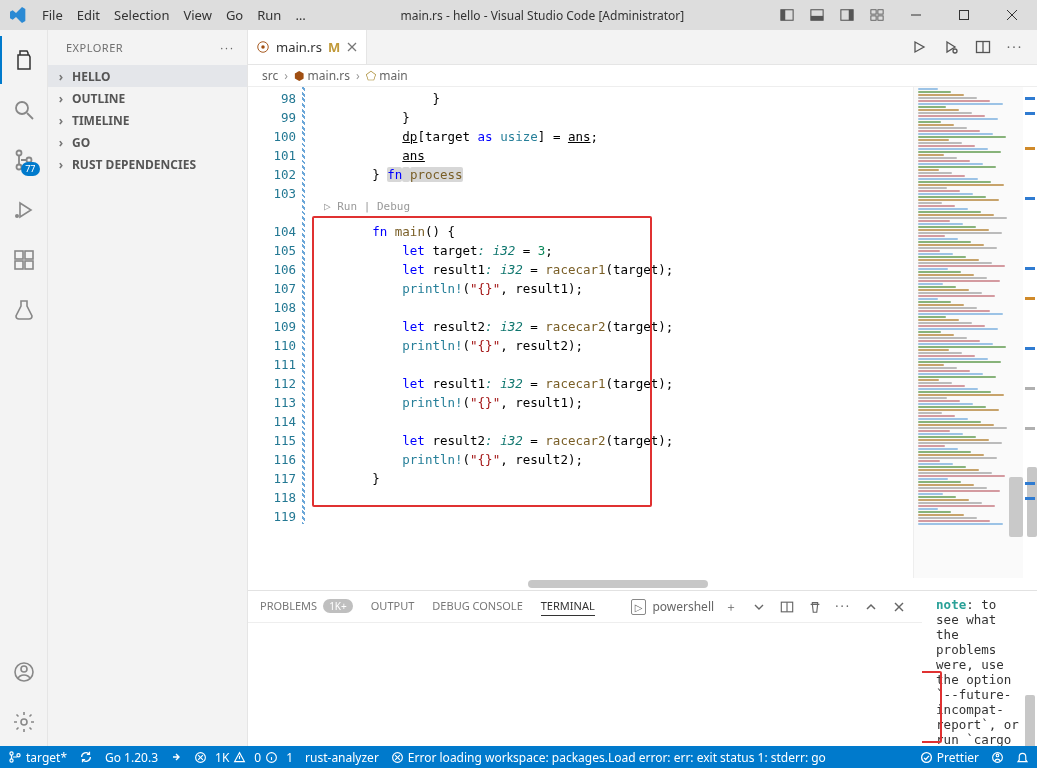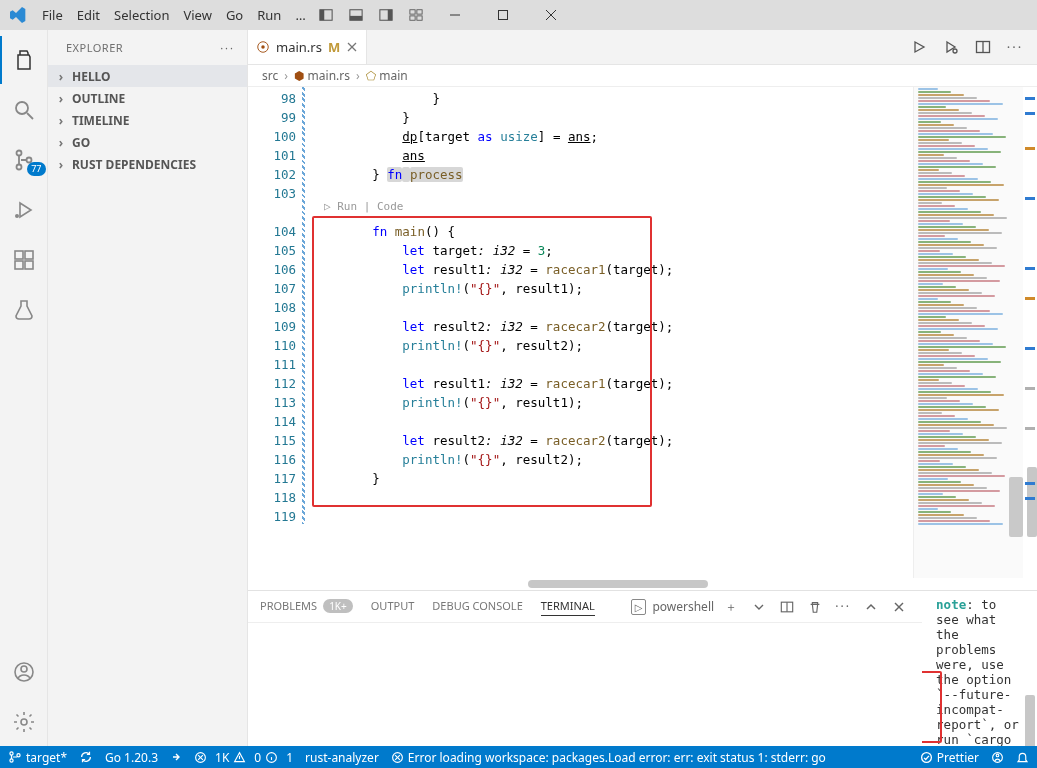--- a/index.html
+++ b/index.html
@@ -11,21 +11,21 @@
   .titlebar-center { flex: 1; text-align: center; color:#333; font-size: 12px; }
   .titlebar-right { display:flex; align-items:center; gap: 2px; margin-right: 2px; }
   .tb-icon { width: 28px; height: 28px; display:flex; align-items:center; justify-content:center; color:#555; }
   .win-btn { width: 46px; height:30px; display:flex; align-items:center; justify-content:center; color:#333; }
 
   .body-row { display:flex; height: 716px; }
   .activitybar { width: 48px; background: #f3f3f3; display:flex; flex-direction:column; align-items:center; padding-top:6px; justify-content:space-between; border-right:1px solid #e5e5e5;}
   .act-top, .act-bot { display:flex; flex-direction:column; align-items:center; gap:2px; }
   .act-item { width:48px; height:48px; display:flex; align-items:center; justify-content:center; color:#888; position:relative; }
   .act-item.active { color:#333; border-left: 2px solid #007acc; }
-  .badge { position:absolute; bottom:8px; right:2px; background:#007acc; color:#fff; border-radius:8px; font-size:9px; padding:0 4px; height:14px; line-height:14px; }
+  .badge { position:absolute; bottom:8px; right:8px; background:#007acc; color:#fff; border-radius:8px; font-size:9px; padding:0 4px; height:14px; line-height:14px; }
 
   .sidebar { width: 200px; background:#f3f3f3; border-right:1px solid #e5e5e5; display:flex; flex-direction:column; }
   .side-head { height:35px; display:flex; align-items:center; justify-content:space-between; padding:0 12px 0 18px; color:#6f6f6f; font-size:11px; letter-spacing: .5px; }
   .side-sec { height:22px; display:flex; align-items:center; padding-left: 6px; gap:4px; color:#555; font-size:12px; font-weight:700; }
   .side-sec .chev { width:14px; display:inline-flex; justify-content:center; color:#777; }
   .side-sec.active { background: #e4e6ea; }
 
   .editor-col { flex:1; display:flex; flex-direction:column; min-width:0; }
   .tabbar { height:35px; background:#f3f3f3; display:flex; align-items:stretch; border-bottom:1px solid #e5e5e5; }
   .tab { background:#fff; border-right:1px solid #e5e5e5; display:flex; align-items:center; gap:6px; padding:0 8px; color:#333; font-size:13px; }
@@ -41,21 +41,21 @@
   .crumb .rs{color:#a04f12;}
   .crumb .sym{color:#a8892f;}
 
   .editor-area{ flex:1; display:flex; min-height:0; position:relative; }
   .gutter { width:50px; text-align:right; color:#237893; font-family: Consolas, monospace; font-size:12.5px; padding-top:2px; }
   .gutter div{ height:19px; line-height:19px; padding-right:2px; }
   .fold-col { width:14px; position:relative; }
   .fold-stripe { position:absolute; top:0; left:4px; width:3px; background: repeating-linear-gradient(45deg,#6aa6d8 0 2px,#fff 2px 4px); }
   .code { flex:1; font-family: Consolas, monospace; font-size:12.5px; color:#000; padding-top:2px; position:relative; }
   .code .ln{ height:19px; line-height:19px; white-space: pre; }
-  .kw{color:#0000ff;} .ty{color:#267f99;} .fn{color:#795e26;} .num{color:#098658;} .str{color:#a31515;} .mac{color:#267f99;} .und{text-decoration: underline;} .hint{color:#000000;font-style:italic;} .hl{background:#d7d7d7;border-radius:2px;} .curline{background:#f5f7fa;}
+  .kw{color:#0000ff;} .ty{color:#267f99;} .fn{color:#795e26;} .num{color:#098658;} .str{color:#a31515;} .mac{color:#267f99;} .und{text-decoration: underline;} .hint{color:#0f766e;font-style:italic;} .hl{background:#d7d7d7;border-radius:2px;} .curline{background:#f5f7fa;}
   .codelens{color:#999;font-size:11px;position:absolute;}
   .cursor{display:inline-block;width:0;border-left:1px solid #000;height:16px;vertical-align:middle;}
   .redbox{position:absolute; border:2px solid #e03131; border-radius:2px;}
   .minimap{width:110px; background:#fafafa; border-left:1px solid #eee; position:relative; overflow:hidden;}
   .mm-line{height:2px;margin:1px 4px;border-radius:1px;}
   .mm-slider{position:absolute;right:0;top:390px;height:60px;width:14px;background:#c9c9c9;border-radius:2px;}
   .ov-ruler{width:14px;background:#fff;position:relative;}
   .ov-blue{position:absolute;left:2px;width:10px;height:3px;background:#2f7bd1;}
   .ov-orange{position:absolute;left:2px;width:10px;height:3px;background:#d08a2a;}
   .ov-gray{position:absolute;left:2px;width:10px;height:3px;background:#b0b0b0;}
@@ -96,20 +96,21 @@
   </div>
   <div class="menubar" id="menubar">
       <span class="menu-item">File</span>
       <span class="menu-item">Edit</span>
       <span class="menu-item">Selection</span>
       <span class="menu-item">View</span>
       <span class="menu-item">Go</span>
       <span class="menu-item">Run</span>
       <span class="menu-item">…</span>
     </div>
+  <div class="titlebar-center">main.rs - hello - Visual Studio Code [Administrator]</div>
   <div class="titlebar-right">
     <div class="tb-icon">
         <svg width="14" height="14" viewBox="0 0 16 16">
           <rect x="1" y="2" width="14" height="12" fill="none" stroke="#555" stroke-width="1.2"></rect>
           <rect x="1" y="2" width="5" height="12" fill="#555"></rect>
         </svg>
       </div>
     <div class="tb-icon">
         <svg width="14" height="14" viewBox="0 0 16 16">
           <rect x="1" y="2" width="14" height="12" fill="none" stroke="#555" stroke-width="1.2"></rect>
@@ -311,21 +312,21 @@
           <div>115</div>
           <div>116</div>
           <div>117</div>
           <div>118</div>
           <div>119</div>
         </div>
       <div class="fold-col">
           <div class="fold-stripe" id="stripe" style="height: 437px;"></div>
         </div>
       <div class="code" id="code">
-        <div class="codelens" style="top:113px;left:12px">▷ Run | Code</div>
+        <div class="codelens" style="top:113px;left:12px">▷ Run | Debug</div>
         <div class="redbox" id="redbox1" style="top: 129px; left: 0px; width: 340px; height: 291px;"></div>
       <div class="ln">                <span class="">}</span></div>
           <div class="ln">            <span class="">}</span></div>
           <div class="ln">            <span class="und">dp</span><span class="">[target </span><span class="kw">as</span><span class=""> </span><span class="ty">usize</span><span class="">] = </span><span class="und">ans</span><span class="">;</span></div>
           <div class="ln">            <span class="und">ans</span></div>
           <div class="ln">        <span class="">} </span><span class="kw hl">fn</span><span class="hl"> </span><span class="fn hl">process</span></div>
           <div class="ln">&nbsp;</div>
           <div class="ln">&nbsp;</div>
           <div class="ln">        <span class="kw">fn</span><span class=""> </span><span class="fn">main</span><span class="">() </span><span class="">{</span></div>
           <div class="ln">            <span class="kw">let</span><span class=""> target</span><span class="hint">: i32</span><span class=""> = </span><span class="num">3</span><span class="">;</span></div>

